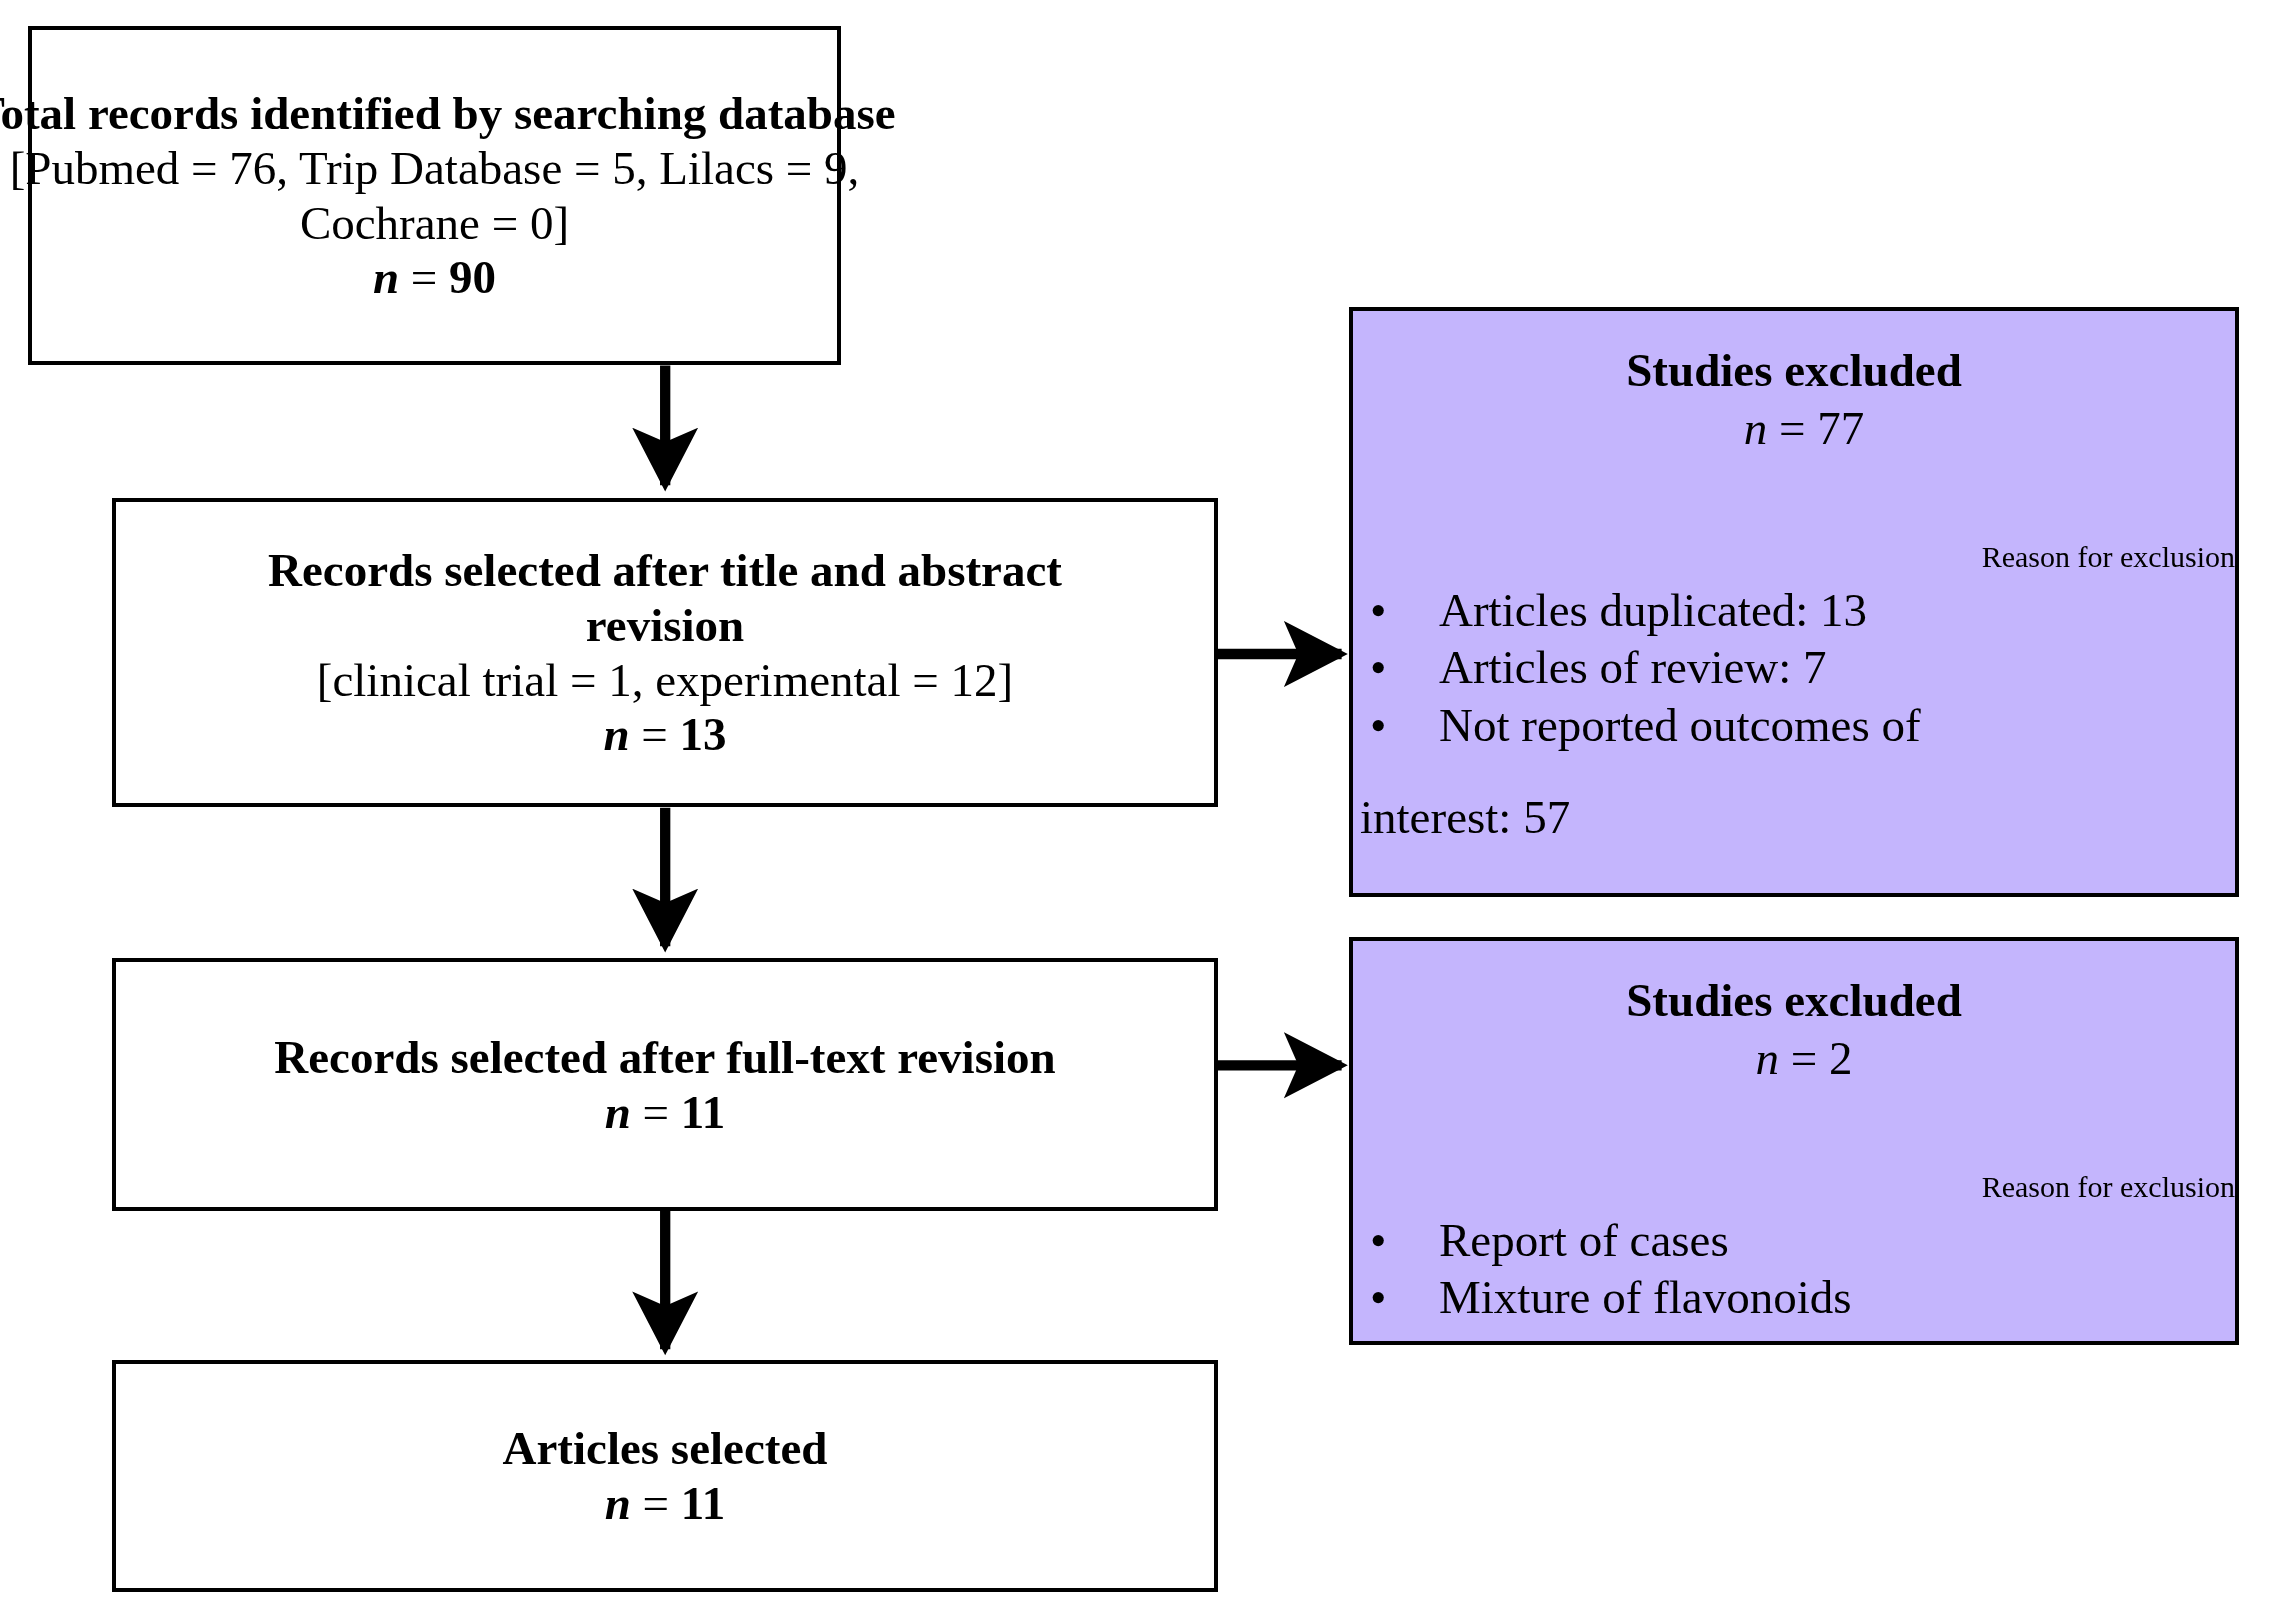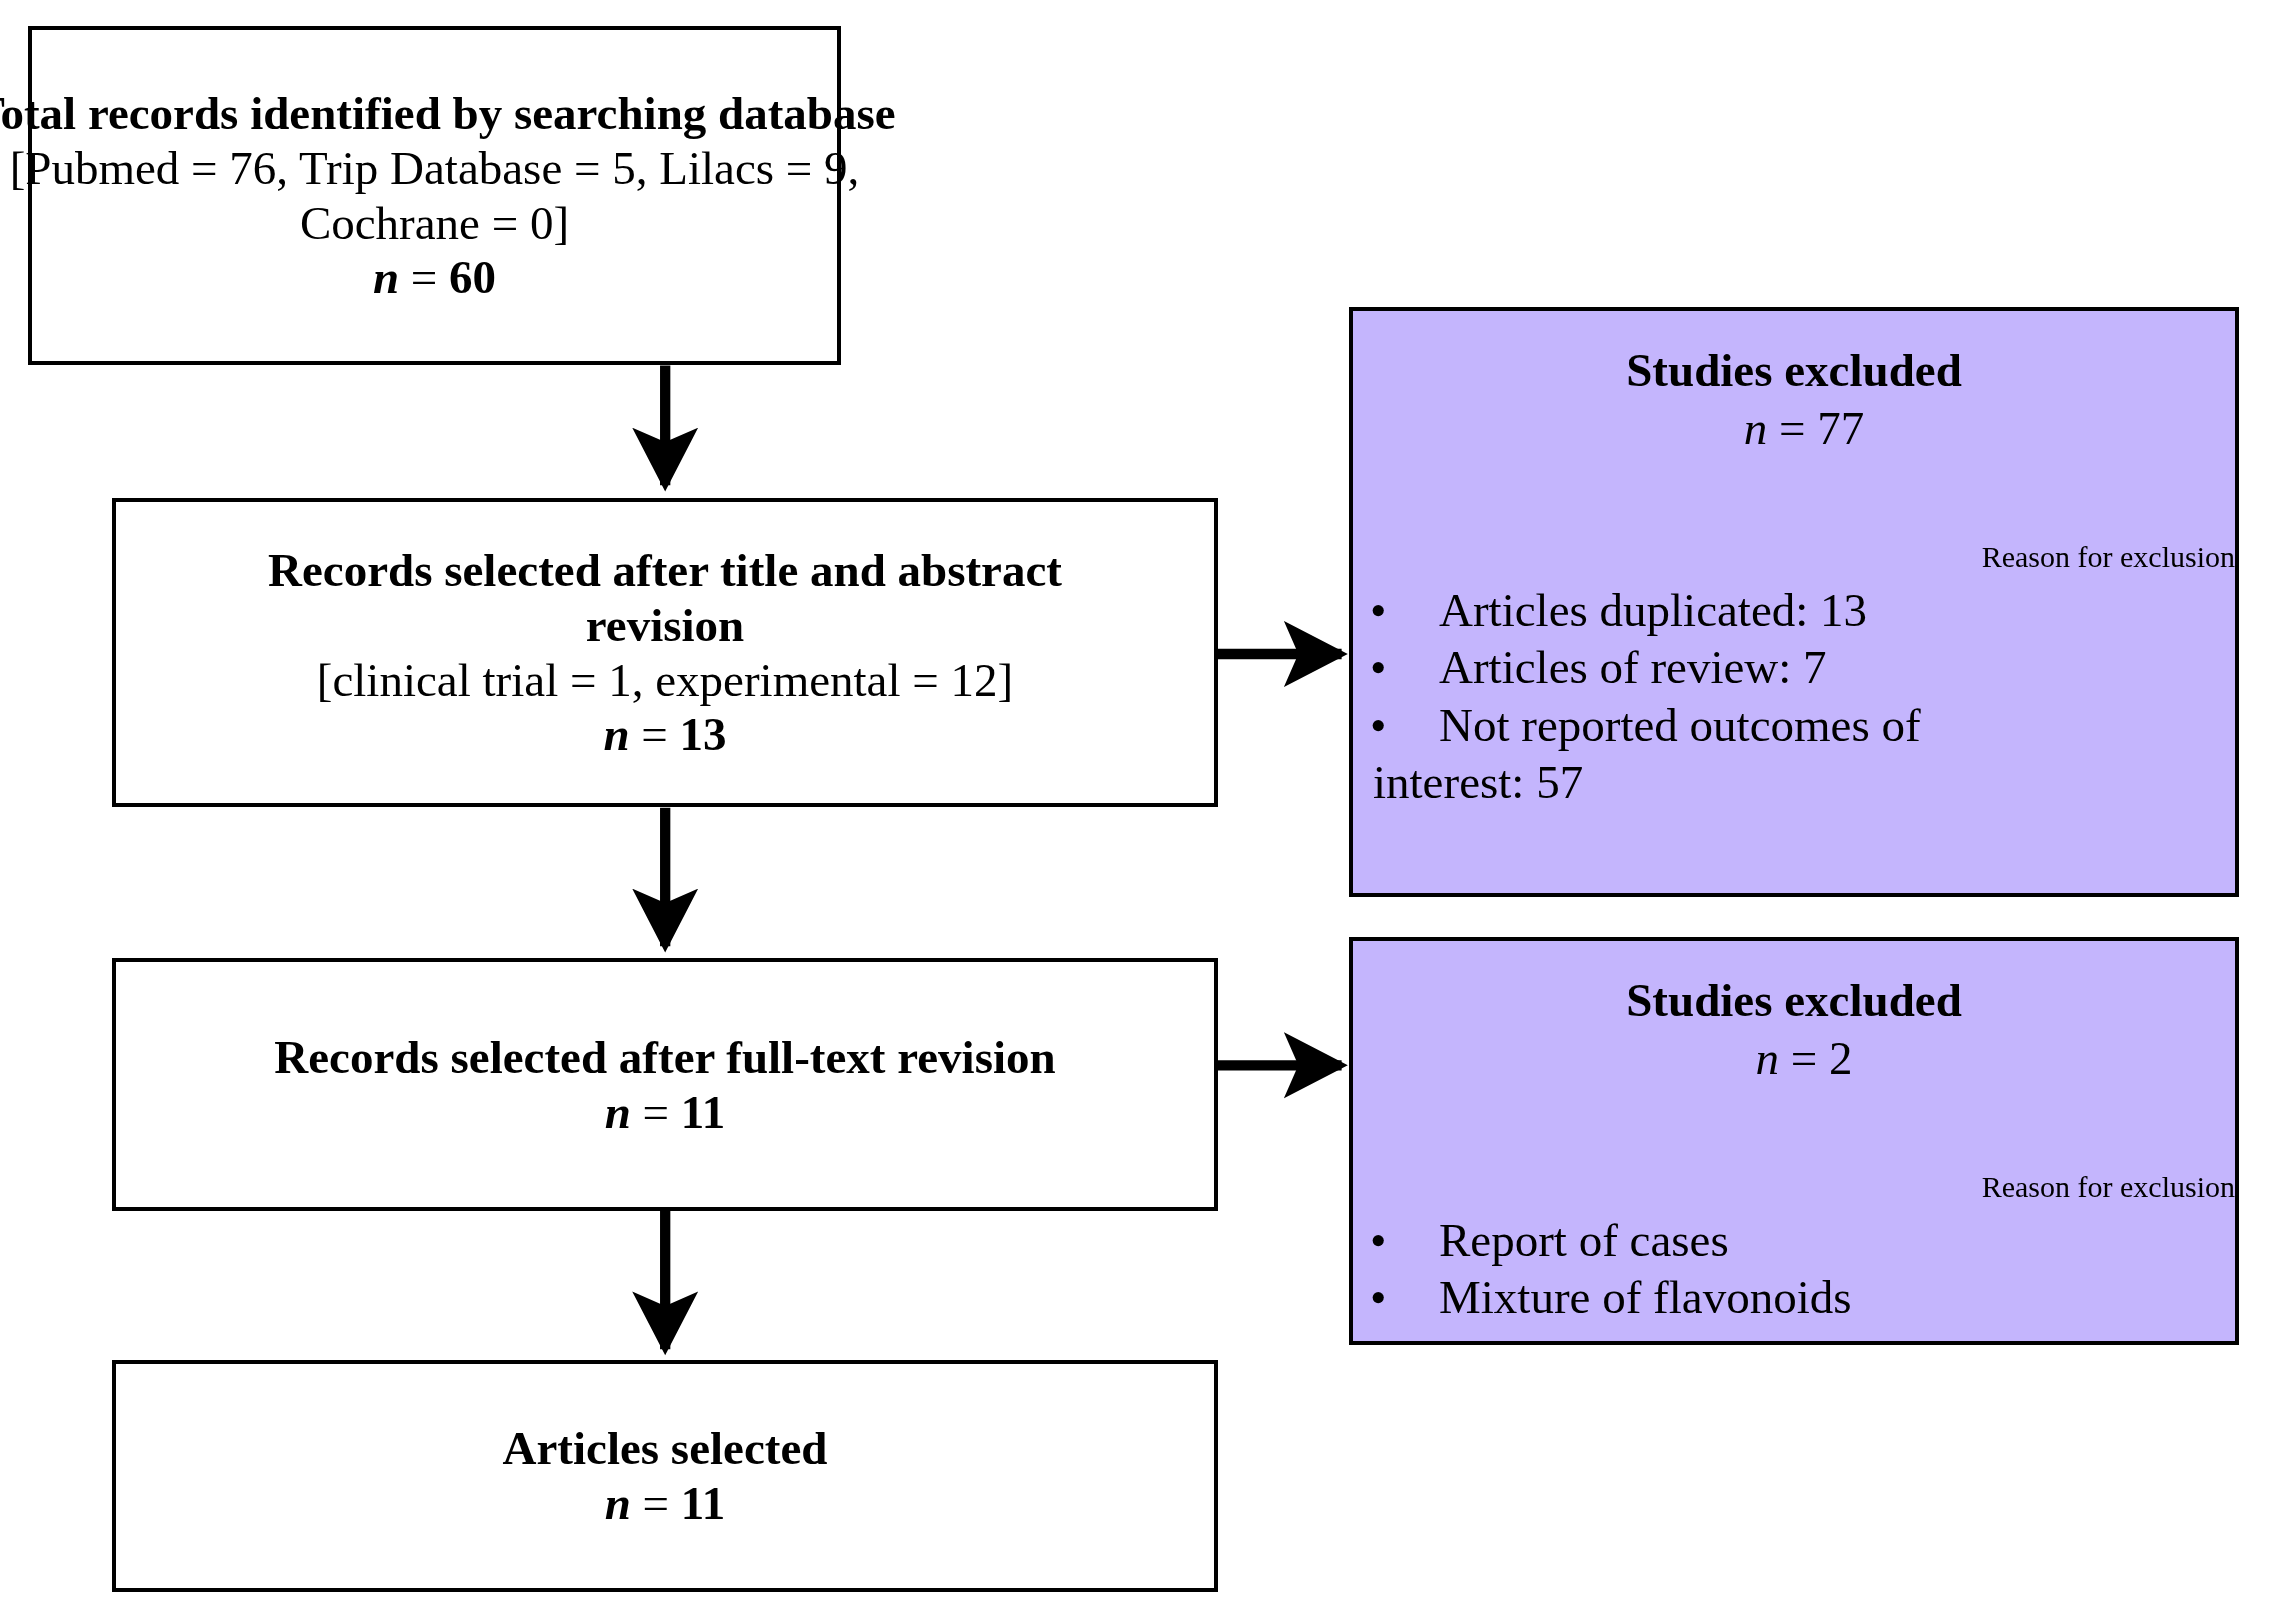--- a/index.html
+++ b/index.html
@@ -115,21 +115,21 @@
     <line x1="1300" y1="698" x2="1432" y2="698" stroke="#000000" stroke-width="11" marker-end="url(#arrowhead)"></line>
 
     <line x1="1300" y1="1137" x2="1432" y2="1137" stroke="#000000" stroke-width="11" marker-end="url(#arrowhead)"></line>
   </svg>
 
   <div class="box box-center" style="left:28px; top:26px; width:813px; height:339px; padding:0 24px;">
     <span class="line f-main bold">Total records identified by searching database</span>
     <span class="line f-sub">[Pubmed = 76, Trip Database = 5, Lilacs = 9,</span>
     <span class="line f-sub">Cochrane = 0]</span>
     <span class="line f-sub">
-      <span class="ital bold">n</span><span> = </span><span class="bold">60</span>
+      <span class="ital bold">n</span><span> = </span><span class="bold">90</span>
     </span>
   </div>
 
   <div class="box box-center" style="left:112px; top:498px; width:1106px; height:309px; padding:0 20px;">
     <span class="line f-main bold">Records selected after title and abstract</span>
     <span class="line f-main bold">revision</span>
     <span class="line f-sub">[clinical trial = 1, experimental = 12]</span>
     <span class="line f-sub">
       <span class="ital bold">n</span><span> = </span><span class="bold">13</span>
     </span>
@@ -161,21 +161,21 @@
         <span>Articles duplicated: 13</span>
       </li>
       <li>
         <span class="bullet">•</span>
         <span>Articles of review: 7</span>
       </li>
       <li>
         <span class="bullet">•</span>
         <span>Not reported outcomes of</span>
       </li>
-      <li style="padding-left:20px;">
+      <li style="padding-left:7px;margin-top:35px;">
         <span>interest: 57</span>
       </li>
     </ul>
   </div>
 
   <div class="excl" style="left:1349px; top:937px; width:890px; height:408px;">
     <div class="excl-head" style="margin-top:32px;">Studies excluded</div>
     <div class="excl-n">
       <span class="ital">n</span><span> = </span><span>2</span>
     </div>

